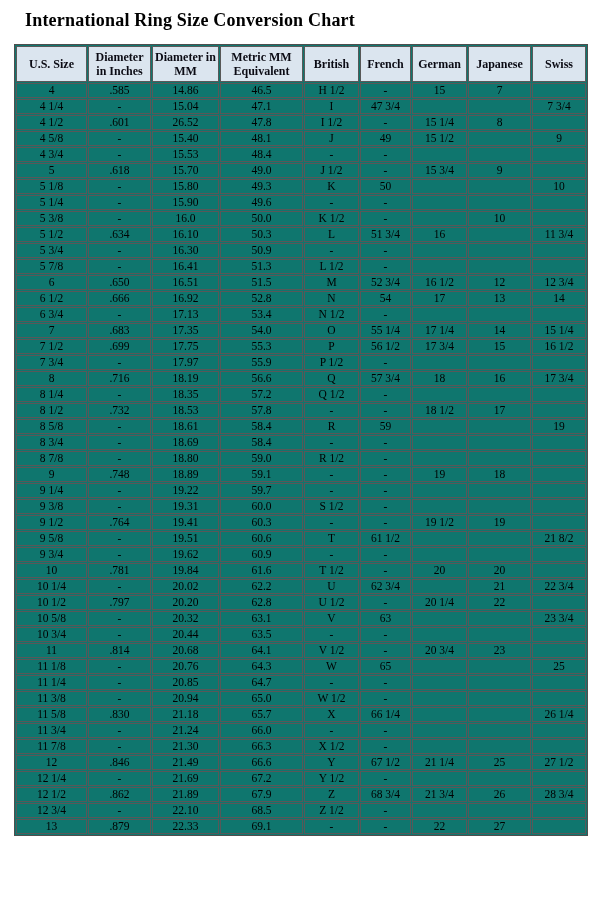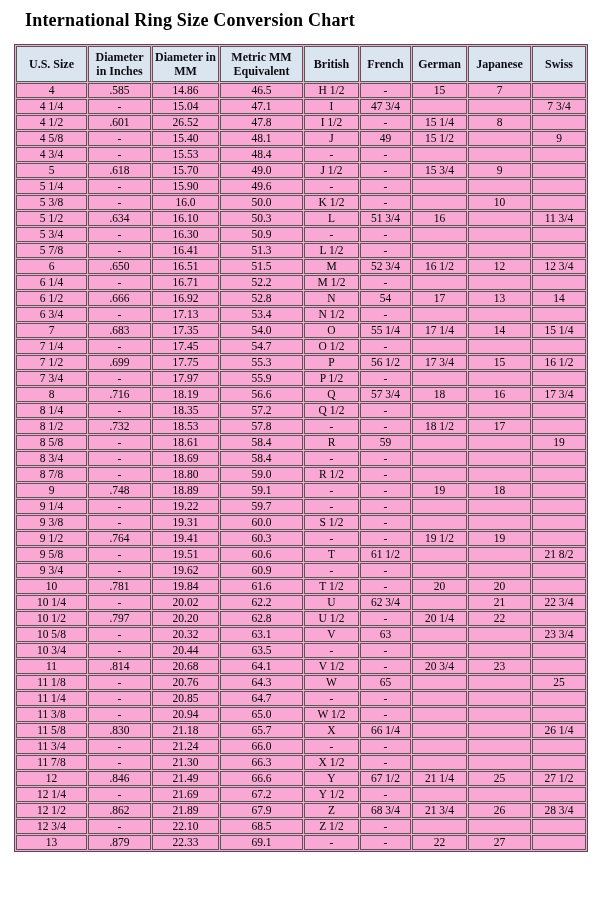--- a/index.html
+++ b/index.html
@@ -17,21 +17,21 @@
     font-weight: bold;
     color: #000000;
     margin: 1px 0 13px 11px;
     letter-spacing: 0.2px;
   }
   table.ring-table {
     border-collapse: separate;
     border-spacing: 1px;
     table-layout: fixed;
     width: 572px;
-    background: #f9a8d4;
+    background: #0f766e;
     border: 1px solid #4e4e4e;
   }
   table.ring-table th,
   table.ring-table td {
     border: 1px solid #585858;
     text-align: center;
     vertical-align: middle;
     overflow: hidden;
     white-space: nowrap;
   }
@@ -143,20 +143,31 @@
           <td>.618</td>
           <td>15.70</td>
           <td>49.0</td>
           <td>J 1/2</td>
           <td>-</td>
           <td>15 3/4</td>
           <td>9</td>
           <td>&nbsp;</td>
         </tr>
         <tr>
+          <td>5 1/8</td>
+          <td>-</td>
+          <td>15.80</td>
+          <td>49.3</td>
+          <td>K</td>
+          <td>50</td>
+          <td>&nbsp;</td>
+          <td>&nbsp;</td>
+          <td>10</td>
+        </tr>
+        <tr>
           <td>5 1/4</td>
           <td>-</td>
           <td>15.90</td>
           <td>49.6</td>
           <td>-</td>
           <td>-</td>
           <td>&nbsp;</td>
           <td>&nbsp;</td>
           <td>&nbsp;</td>
         </tr>
@@ -209,31 +220,20 @@
           <td>.650</td>
           <td>16.51</td>
           <td>51.5</td>
           <td>M</td>
           <td>52 3/4</td>
           <td>16 1/2</td>
           <td>12</td>
           <td>12 3/4</td>
         </tr>
         <tr>
-          <td>6 1/4</td>
-          <td>-</td>
-          <td>16.71</td>
-          <td>52.2</td>
-          <td>M 1/2</td>
-          <td>-</td>
-          <td>&nbsp;</td>
-          <td>&nbsp;</td>
-          <td>&nbsp;</td>
-        </tr>
-        <tr>
           <td>6 1/2</td>
           <td>.666</td>
           <td>16.92</td>
           <td>52.8</td>
           <td>N</td>
           <td>54</td>
           <td>17</td>
           <td>13</td>
           <td>14</td>
         </tr>
@@ -253,31 +253,20 @@
           <td>.683</td>
           <td>17.35</td>
           <td>54.0</td>
           <td>O</td>
           <td>55 1/4</td>
           <td>17 1/4</td>
           <td>14</td>
           <td>15 1/4</td>
         </tr>
         <tr>
-          <td>7 1/4</td>
-          <td>-</td>
-          <td>17.45</td>
-          <td>54.7</td>
-          <td>O 1/2</td>
-          <td>-</td>
-          <td>&nbsp;</td>
-          <td>&nbsp;</td>
-          <td>&nbsp;</td>
-        </tr>
-        <tr>
           <td>7 1/2</td>
           <td>.699</td>
           <td>17.75</td>
           <td>55.3</td>
           <td>P</td>
           <td>56 1/2</td>
           <td>17 3/4</td>
           <td>15</td>
           <td>16 1/2</td>
         </tr>

